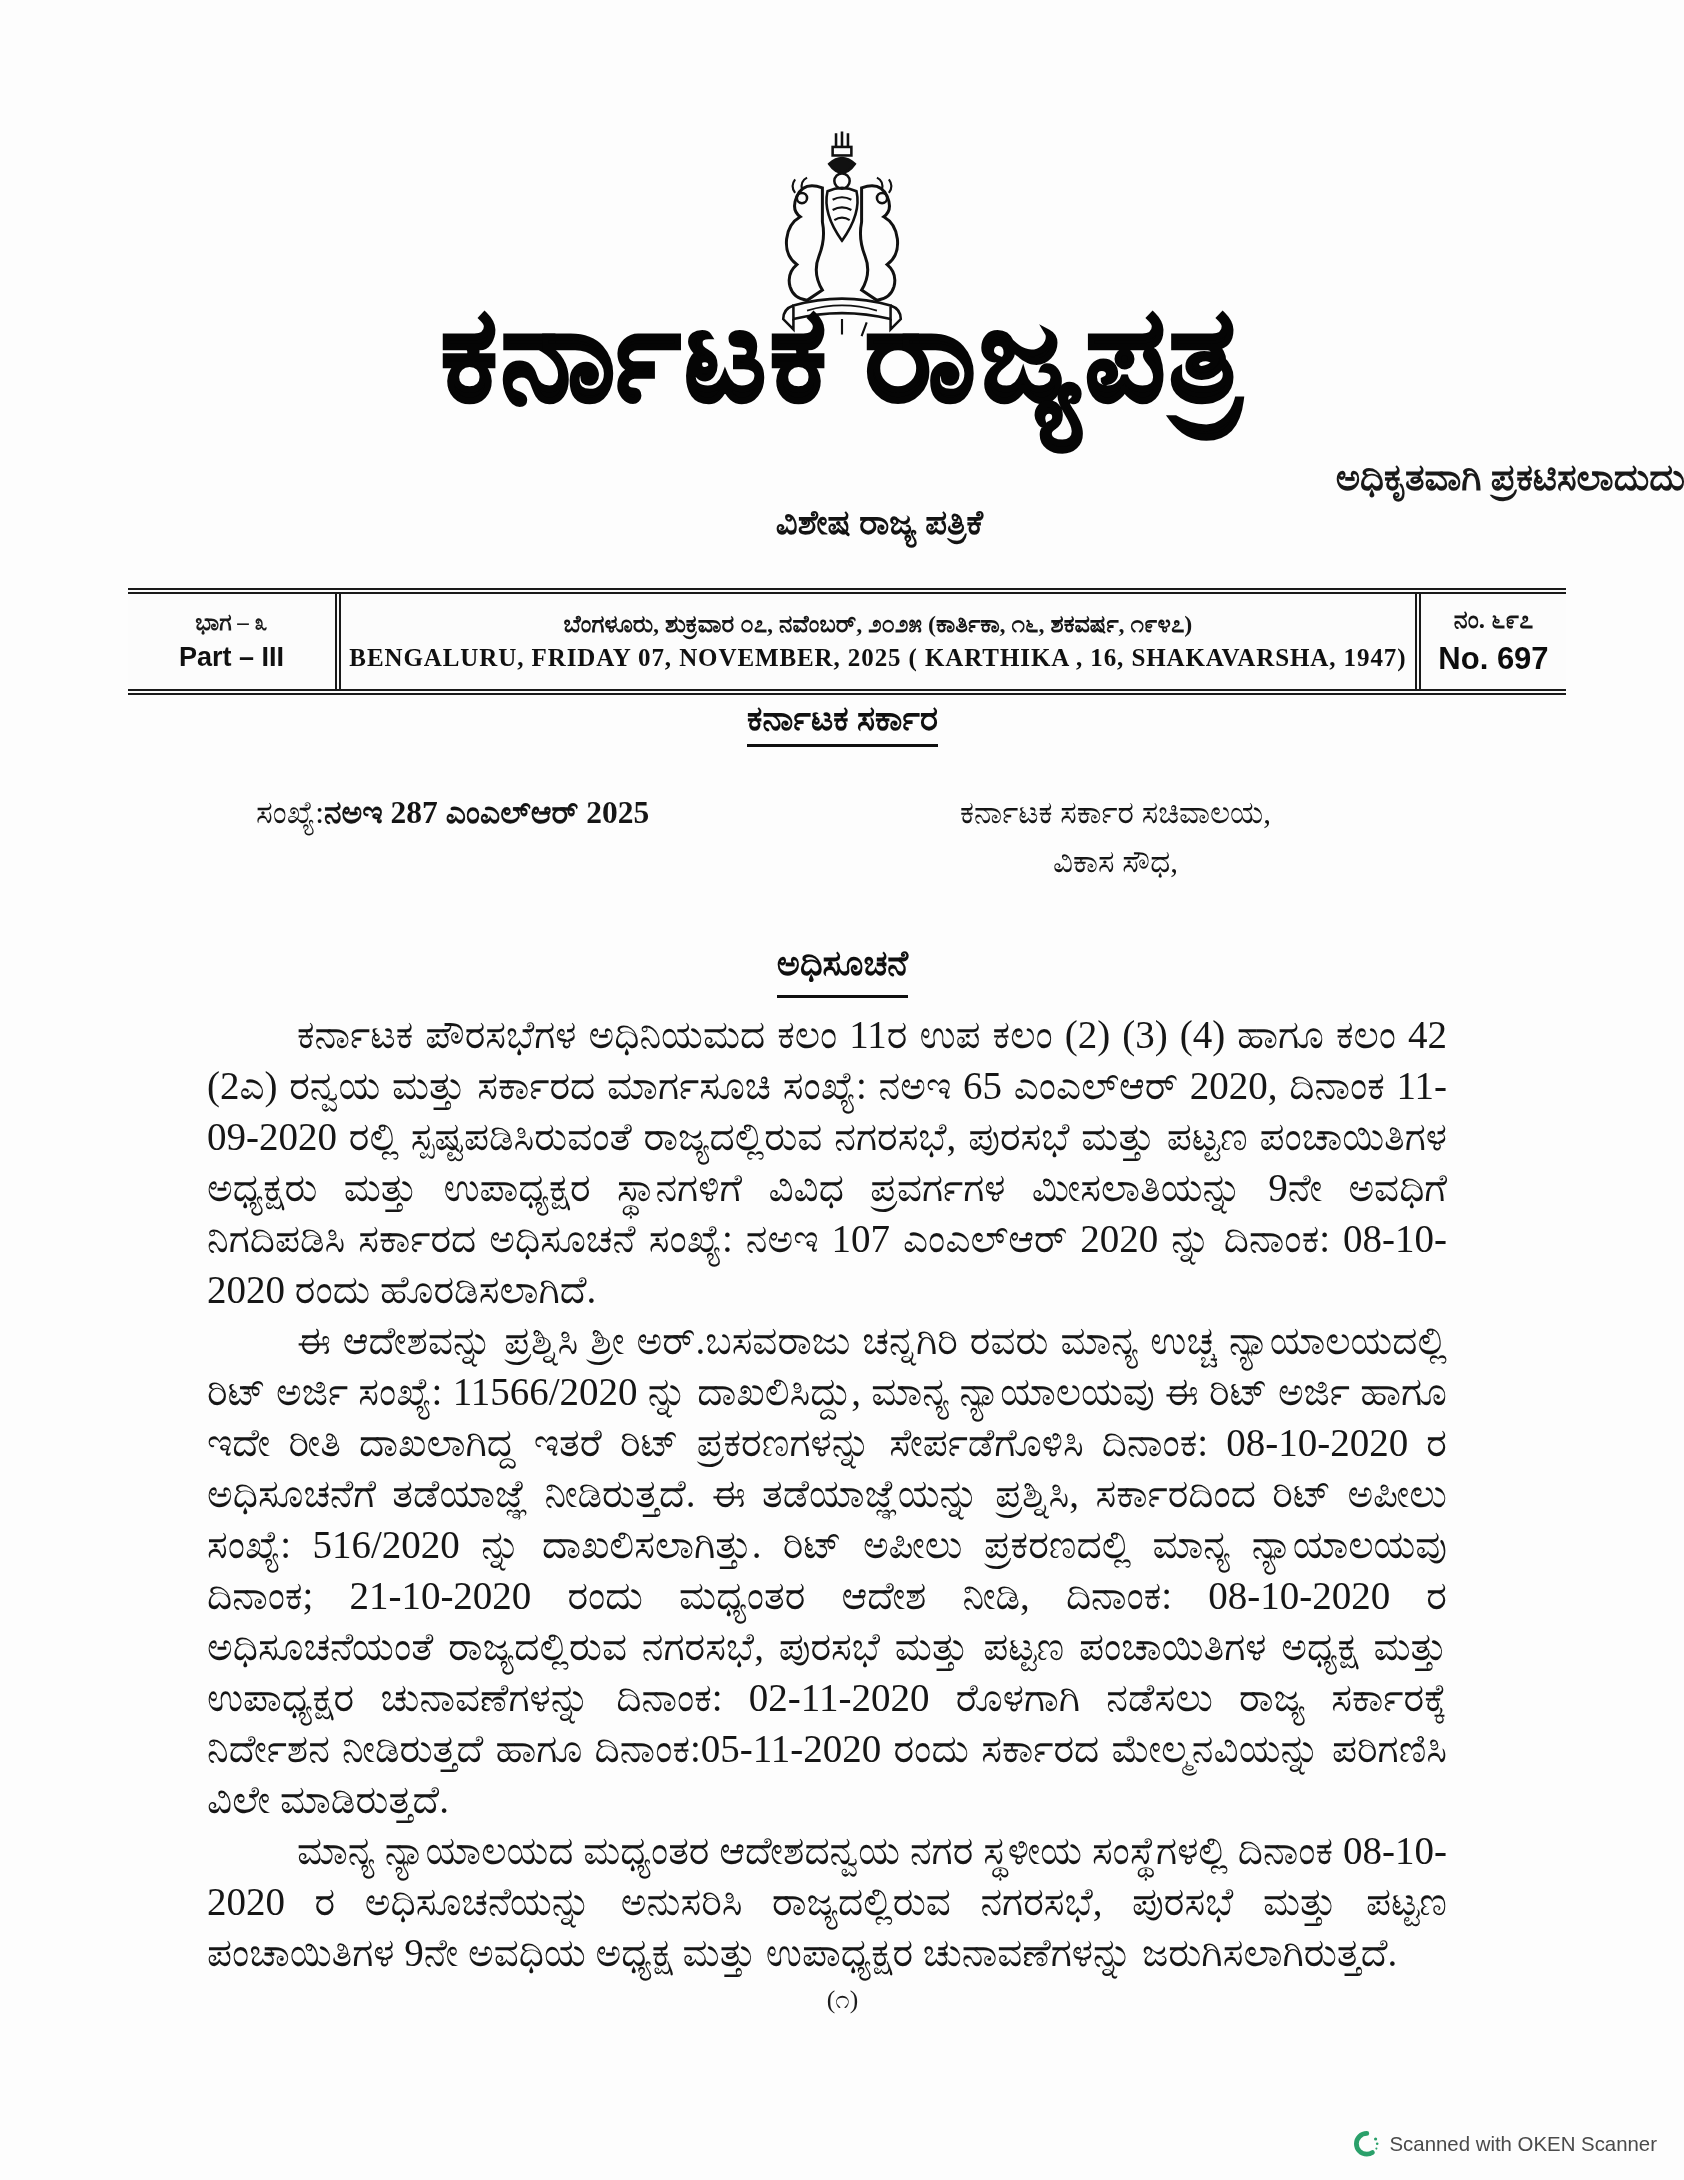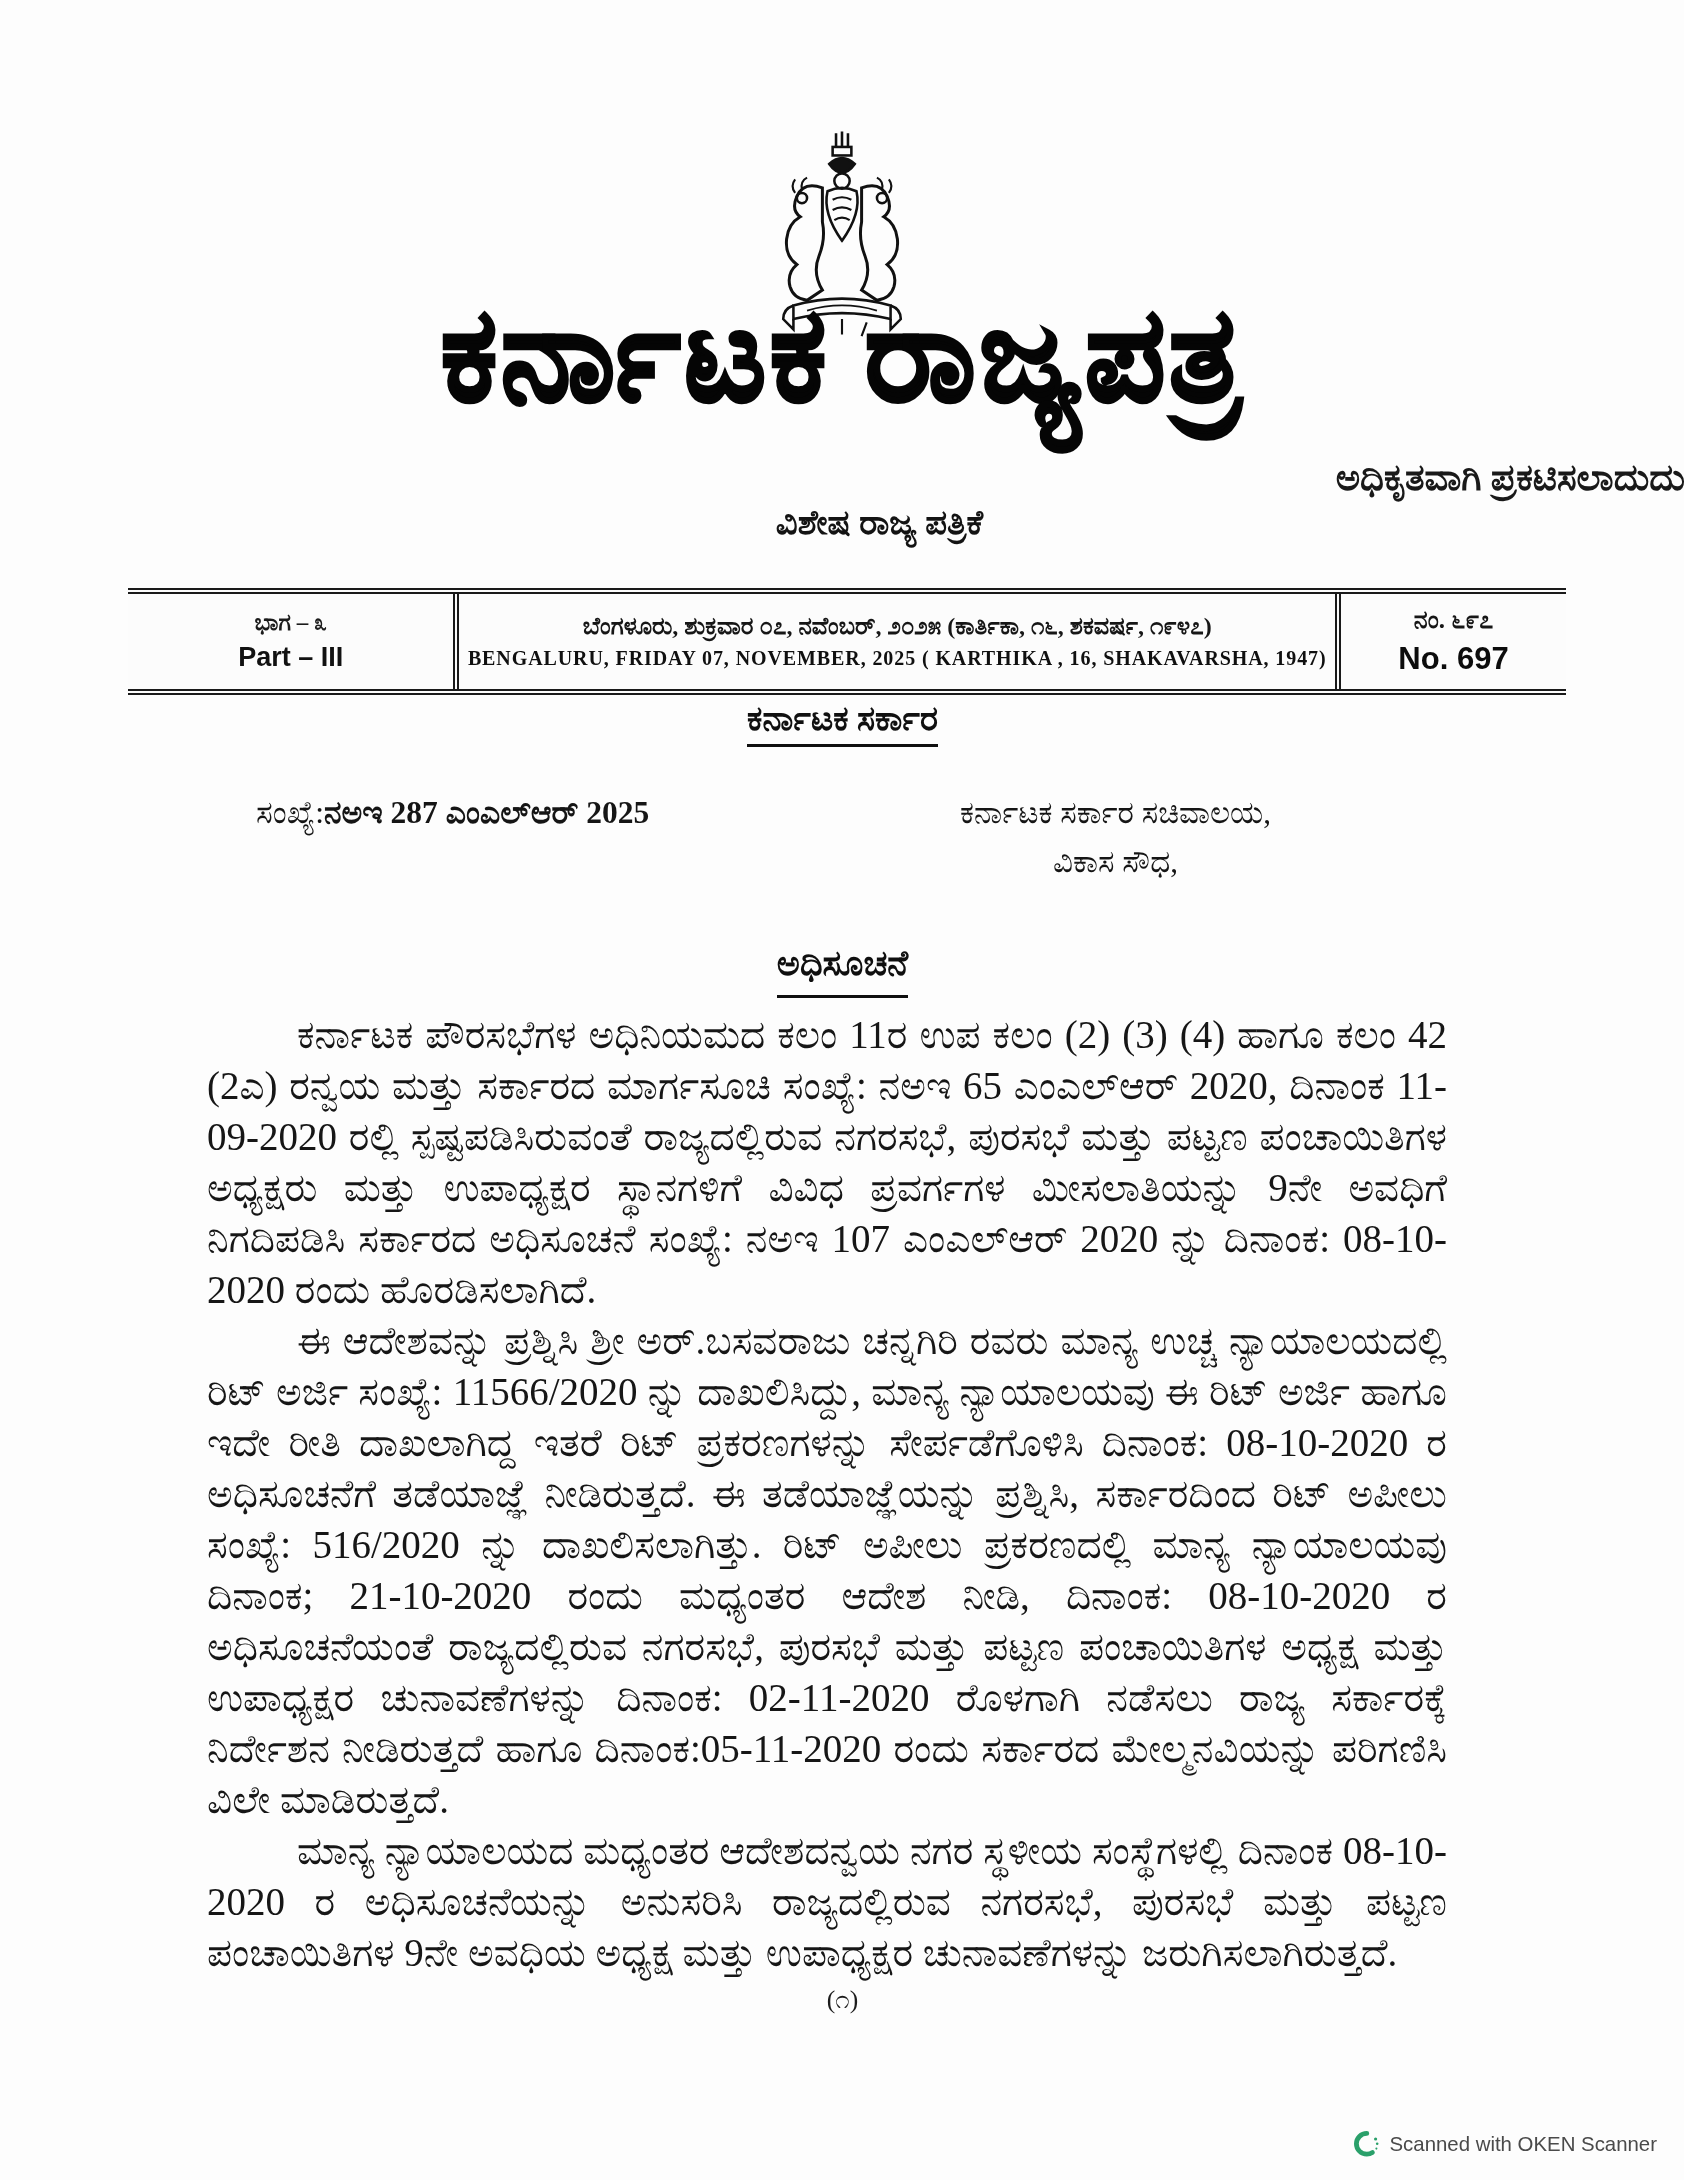--- a/index.html
+++ b/index.html
@@ -46,21 +46,21 @@
     border-bottom:6px double #1a1a1a;
     background:#fcfcfc;
   }
   .hb-cell{display:flex;flex-direction:column;justify-content:center;align-items:center;gap:6.8px;padding:5.1px 8.5px;}
   .hb-left{width:341px;border-right:6px double #1a1a1a;}
   .hb-mid{flex:1;}
   .hb-right{width:230px;border-left:6px double #1a1a1a;}
   .part-kn{font-size:23px;font-weight:700;color:#1b1b1b;}
   .part-en{font-size:27px;font-weight:700;font-family:"Liberation Sans","DejaVu Sans",sans-serif;color:#111;}
   .date-kn{font-size:24px;font-weight:700;color:#161616;white-space:nowrap;}
-  .date-en{font-size:20px;font-weight:700;font-family:"Liberation Serif",serif;color:#101010;white-space:nowrap;letter-spacing:0.9px;}
+  .date-en{font-size:25px;font-weight:700;font-family:"Liberation Serif",serif;color:#101010;white-space:nowrap;letter-spacing:0.9px;}
   .num-kn{font-size:25px;font-weight:700;color:#161616;}
   .num-en{font-size:31px;font-weight:700;font-family:"Liberation Sans","DejaVu Sans",sans-serif;color:#0c0c0c;}
 
   
   .gov-heading{
     position:absolute;left:0;top:700px;width:100%;text-align:center;
     font-size:34px;font-weight:700;color:#101010;
   }
   .gov-heading span{border-bottom:3.4px solid #101010;padding-bottom:7px;}
 

